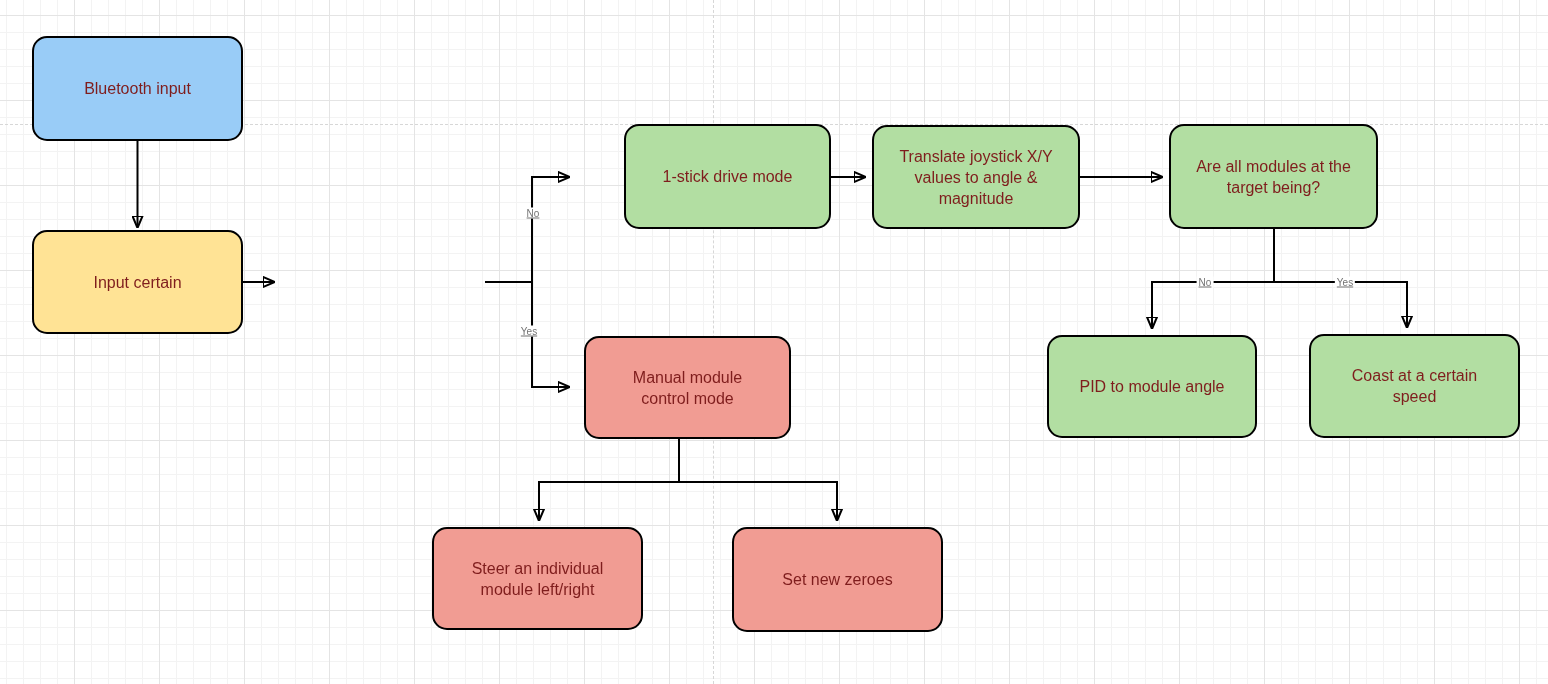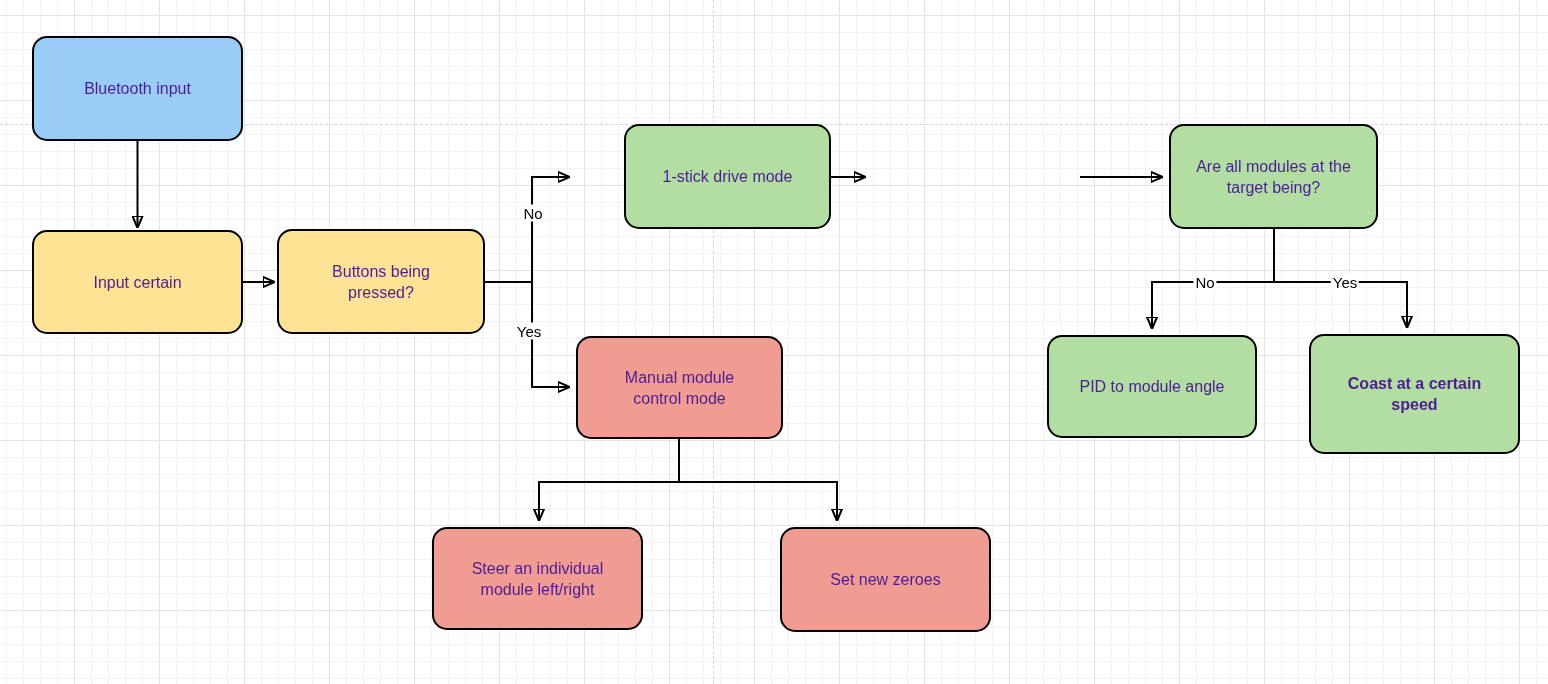--- a/index.html
+++ b/index.html
@@ -27,41 +27,42 @@
   }
   svg.edges { position:absolute; left:0; top:0; }
   svg.edges path { stroke:#000; stroke-width:2; fill:none; }
   .node {
     position:absolute;
     border:2px solid #000;
     border-radius:15px;
     display:flex; align-items:center; justify-content:center;
     text-align:center;
     box-sizing:border-box;
-    font-size:16px; line-height:21px; color:#4c1d95;
+    font-size:16px; line-height:21px; color:#7f1d1d;
   }
   .node .node-label { white-space:pre-line; padding:0 6px; }
   .n-bluetooth { left:32px;  top:36px;  width:211px; height:105px; }
   .n-input     { left:32px;  top:230px; width:211px; height:104px; }
   .n-buttons   { left:277px; top:229px; width:208px; height:105px; }
   .n-onestick  { left:576px; top:124px; width:207px; height:105px; }
   .n-translate { left:872px; top:125px; width:208px; height:104px; }
   .n-target    { left:1169px;top:124px; width:209px; height:105px; }
   .n-manual    { left:576px; top:336px; width:207px; height:103px; }
   .n-pid       { left:1047px;top:335px; width:210px; height:103px; }
-  .n-coast     { left:1309px;top:334px; width:211px; height:120px;font-weight:bold; }
+  .n-coast     { left:1309px;top:334px; width:211px; height:104px; }
   .n-steer     { left:432px; top:527px; width:211px; height:103px; }
-  .n-zeroes    { left:732px; top:527px; width:211px; height:105px;margin-left:48px; }
+  .n-zeroes    { left:732px; top:527px; width:211px; height:105px; }
   .edge-label {
     position:absolute;
     transform:translate(-50%,-50%);
     background:#ffffff;
-    font-size:15px; color:#000000;
+    font-size:10px; color:#737373;
     padding:0 2px;
     white-space:nowrap;
+    text-decoration:underline;
   }
   .el-buttons-no  { left:533px;  top:213px; }
   .el-buttons-yes { left:529px;  top:331px; }
   .el-target-no   { left:1205px; top:282px; }
   .el-target-yes  { left:1345px; top:282px; }
 </style>
 </head>
 <body>
 
 <div class="canvas">
@@ -91,36 +92,37 @@
   </svg>
 
   <div class="node n-bluetooth" style="background-color: rgb(153, 204, 247);">
     <span class="node-label">Bluetooth input</span>
   </div>
 
   <div class="node n-input" style="background-color: rgb(255, 227, 149);">
     <span class="node-label">Input certain</span>
   </div>
 
-  <div class="node n-buttons" style="background-color: rgb(255, 227, 149);">
-    <span class="node-label">Buttons being
-pressed?</span>
-  </div>
 
   <div class="node n-onestick" style="background-color: rgb(178, 222, 162); margin-left: 48px;">
     <span class="node-label">1-stick drive mode</span>
   </div>
 
+  <div class="node n-translate" style="background-color: rgb(178, 222, 162);">
+    <span class="node-label">Translate joystick X/Y
+values to angle &amp;
+magnitude</span>
+  </div>
 
   <div class="node n-target" style="background-color: rgb(178, 222, 162);">
     <span class="node-label">Are all modules at the
 target being?</span>
   </div>
 
-  <div class="node n-manual" style="background-color: rgb(241, 156, 147);">
+  <div class="node n-manual" style="background-color: rgb(241, 156, 147); margin-left: 8px;">
     <span class="node-label">Manual module
 control mode</span>
   </div>
 
   <div class="node n-pid" style="background-color: rgb(178, 222, 162);">
     <span class="node-label">PID to module angle</span>
   </div>
 
   <div class="node n-coast" style="background-color: rgb(178, 222, 162);">
     <span class="node-label">Coast at a certain

